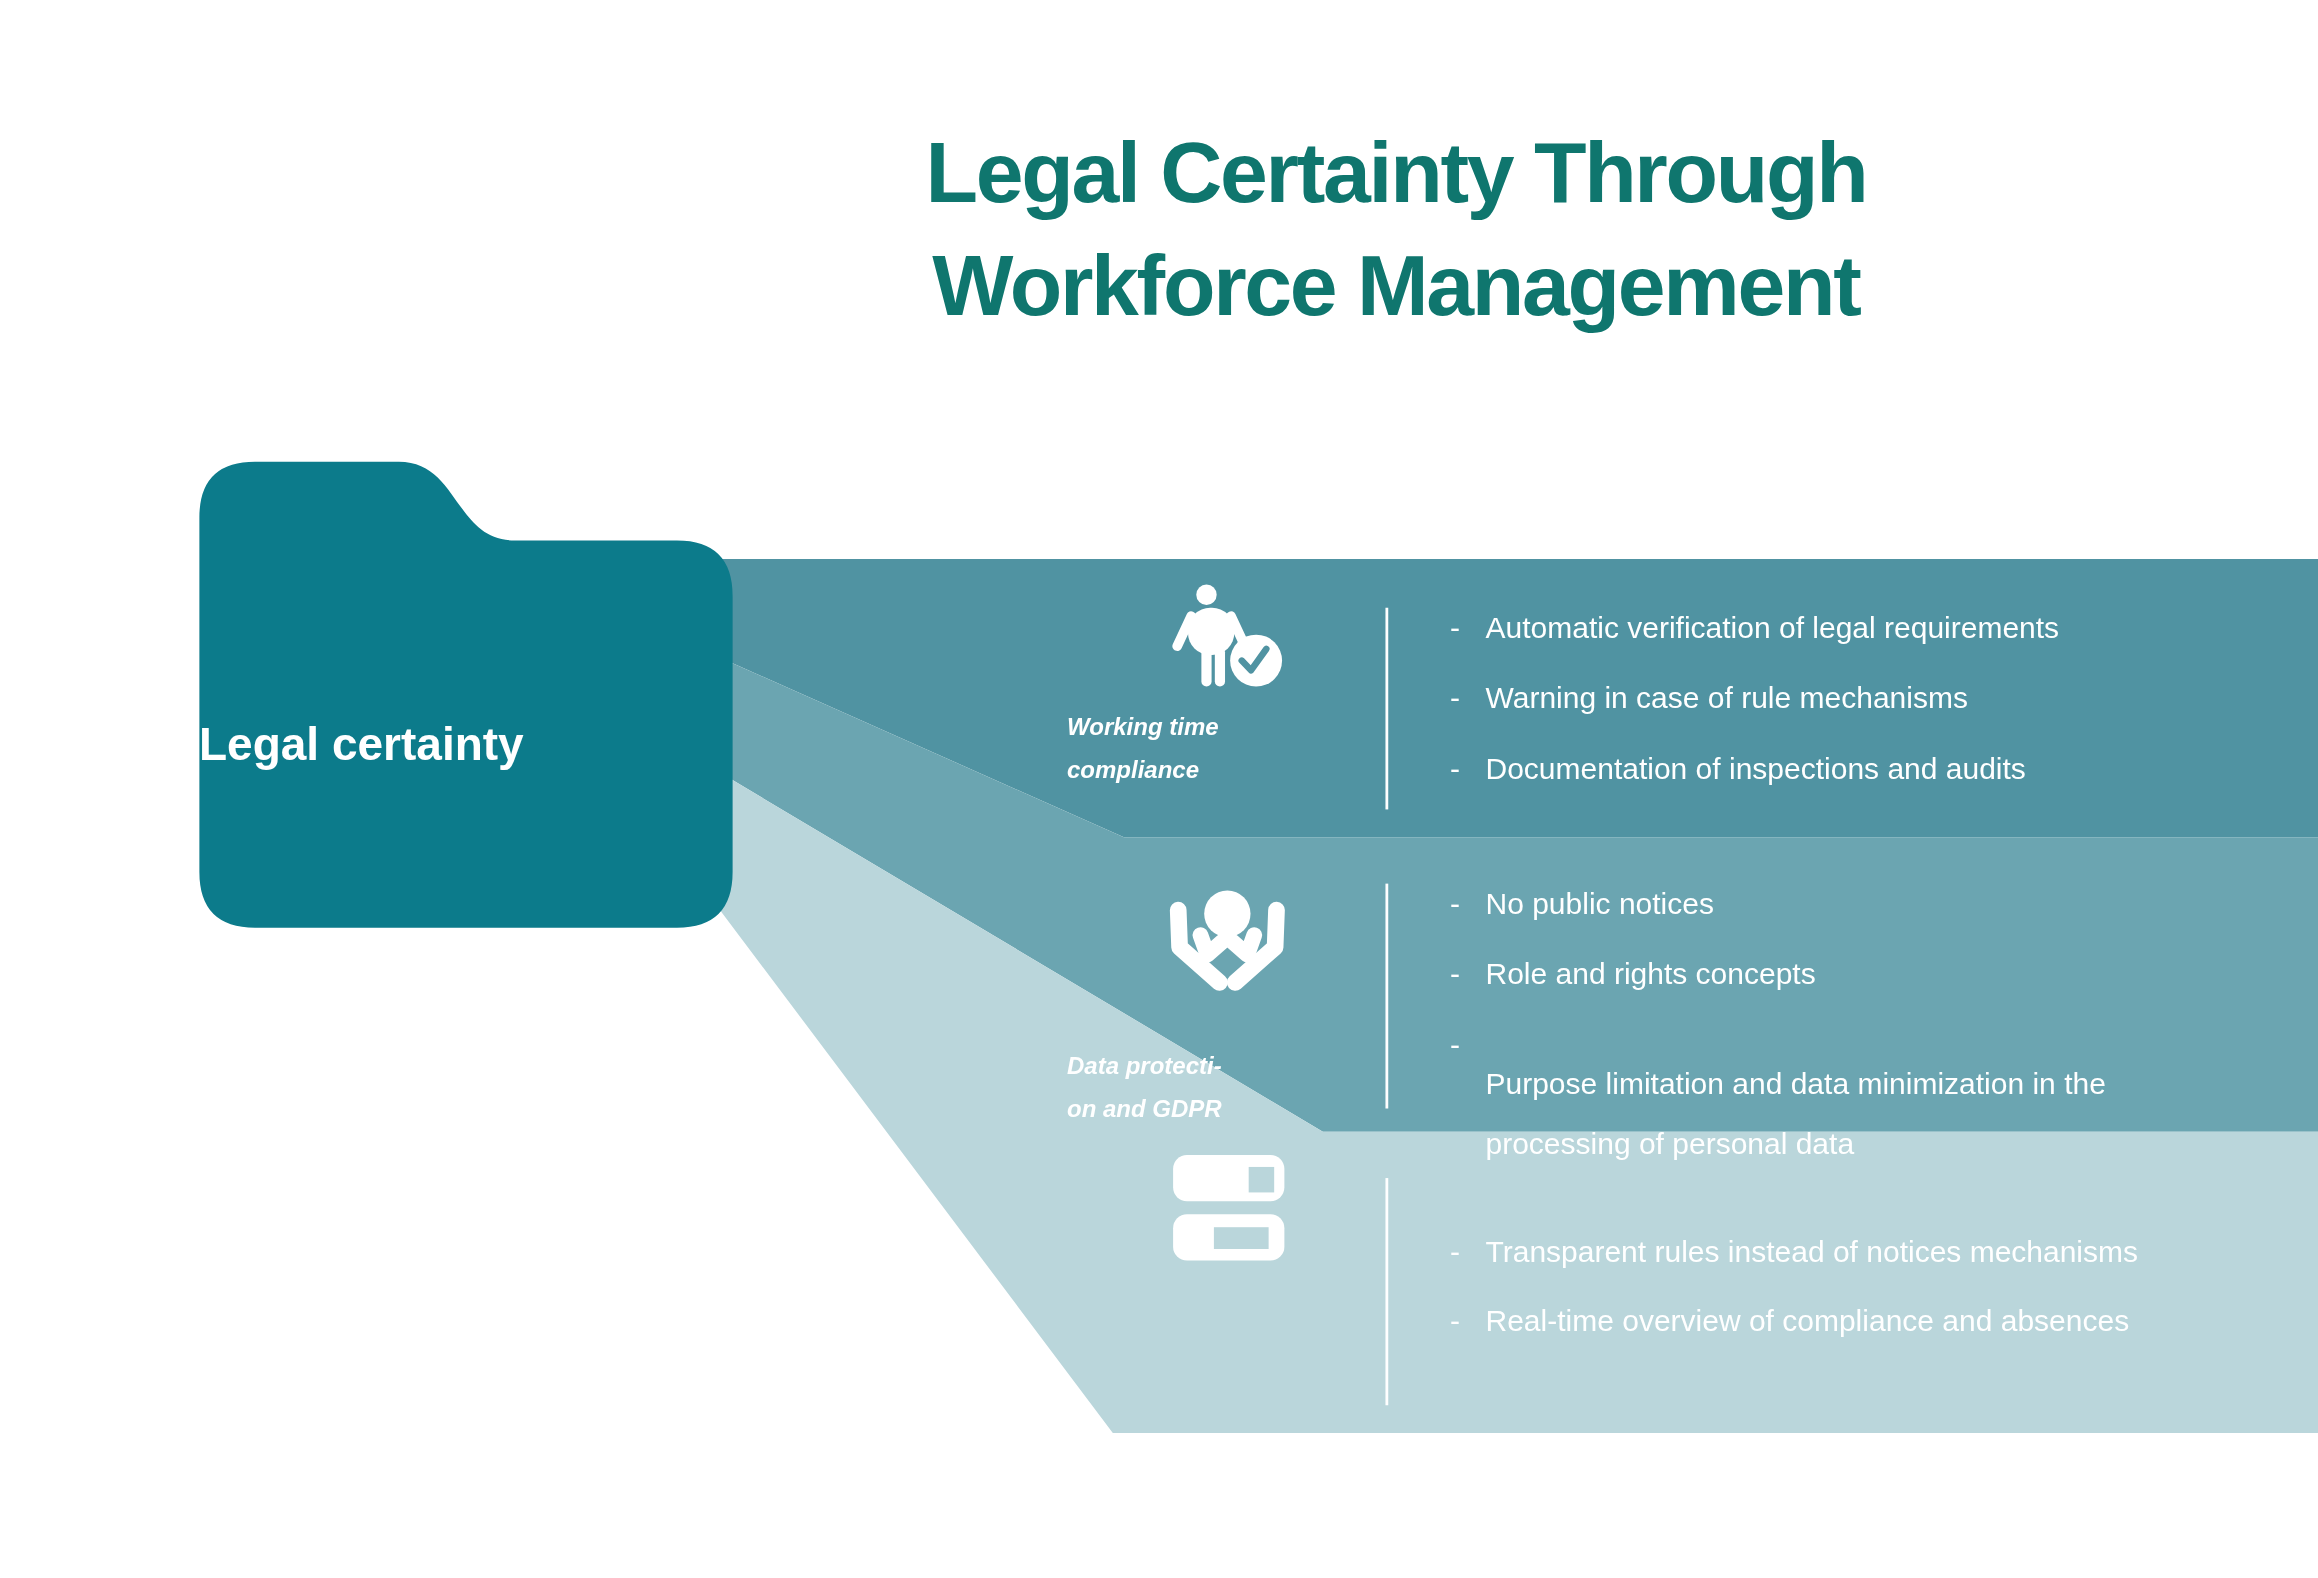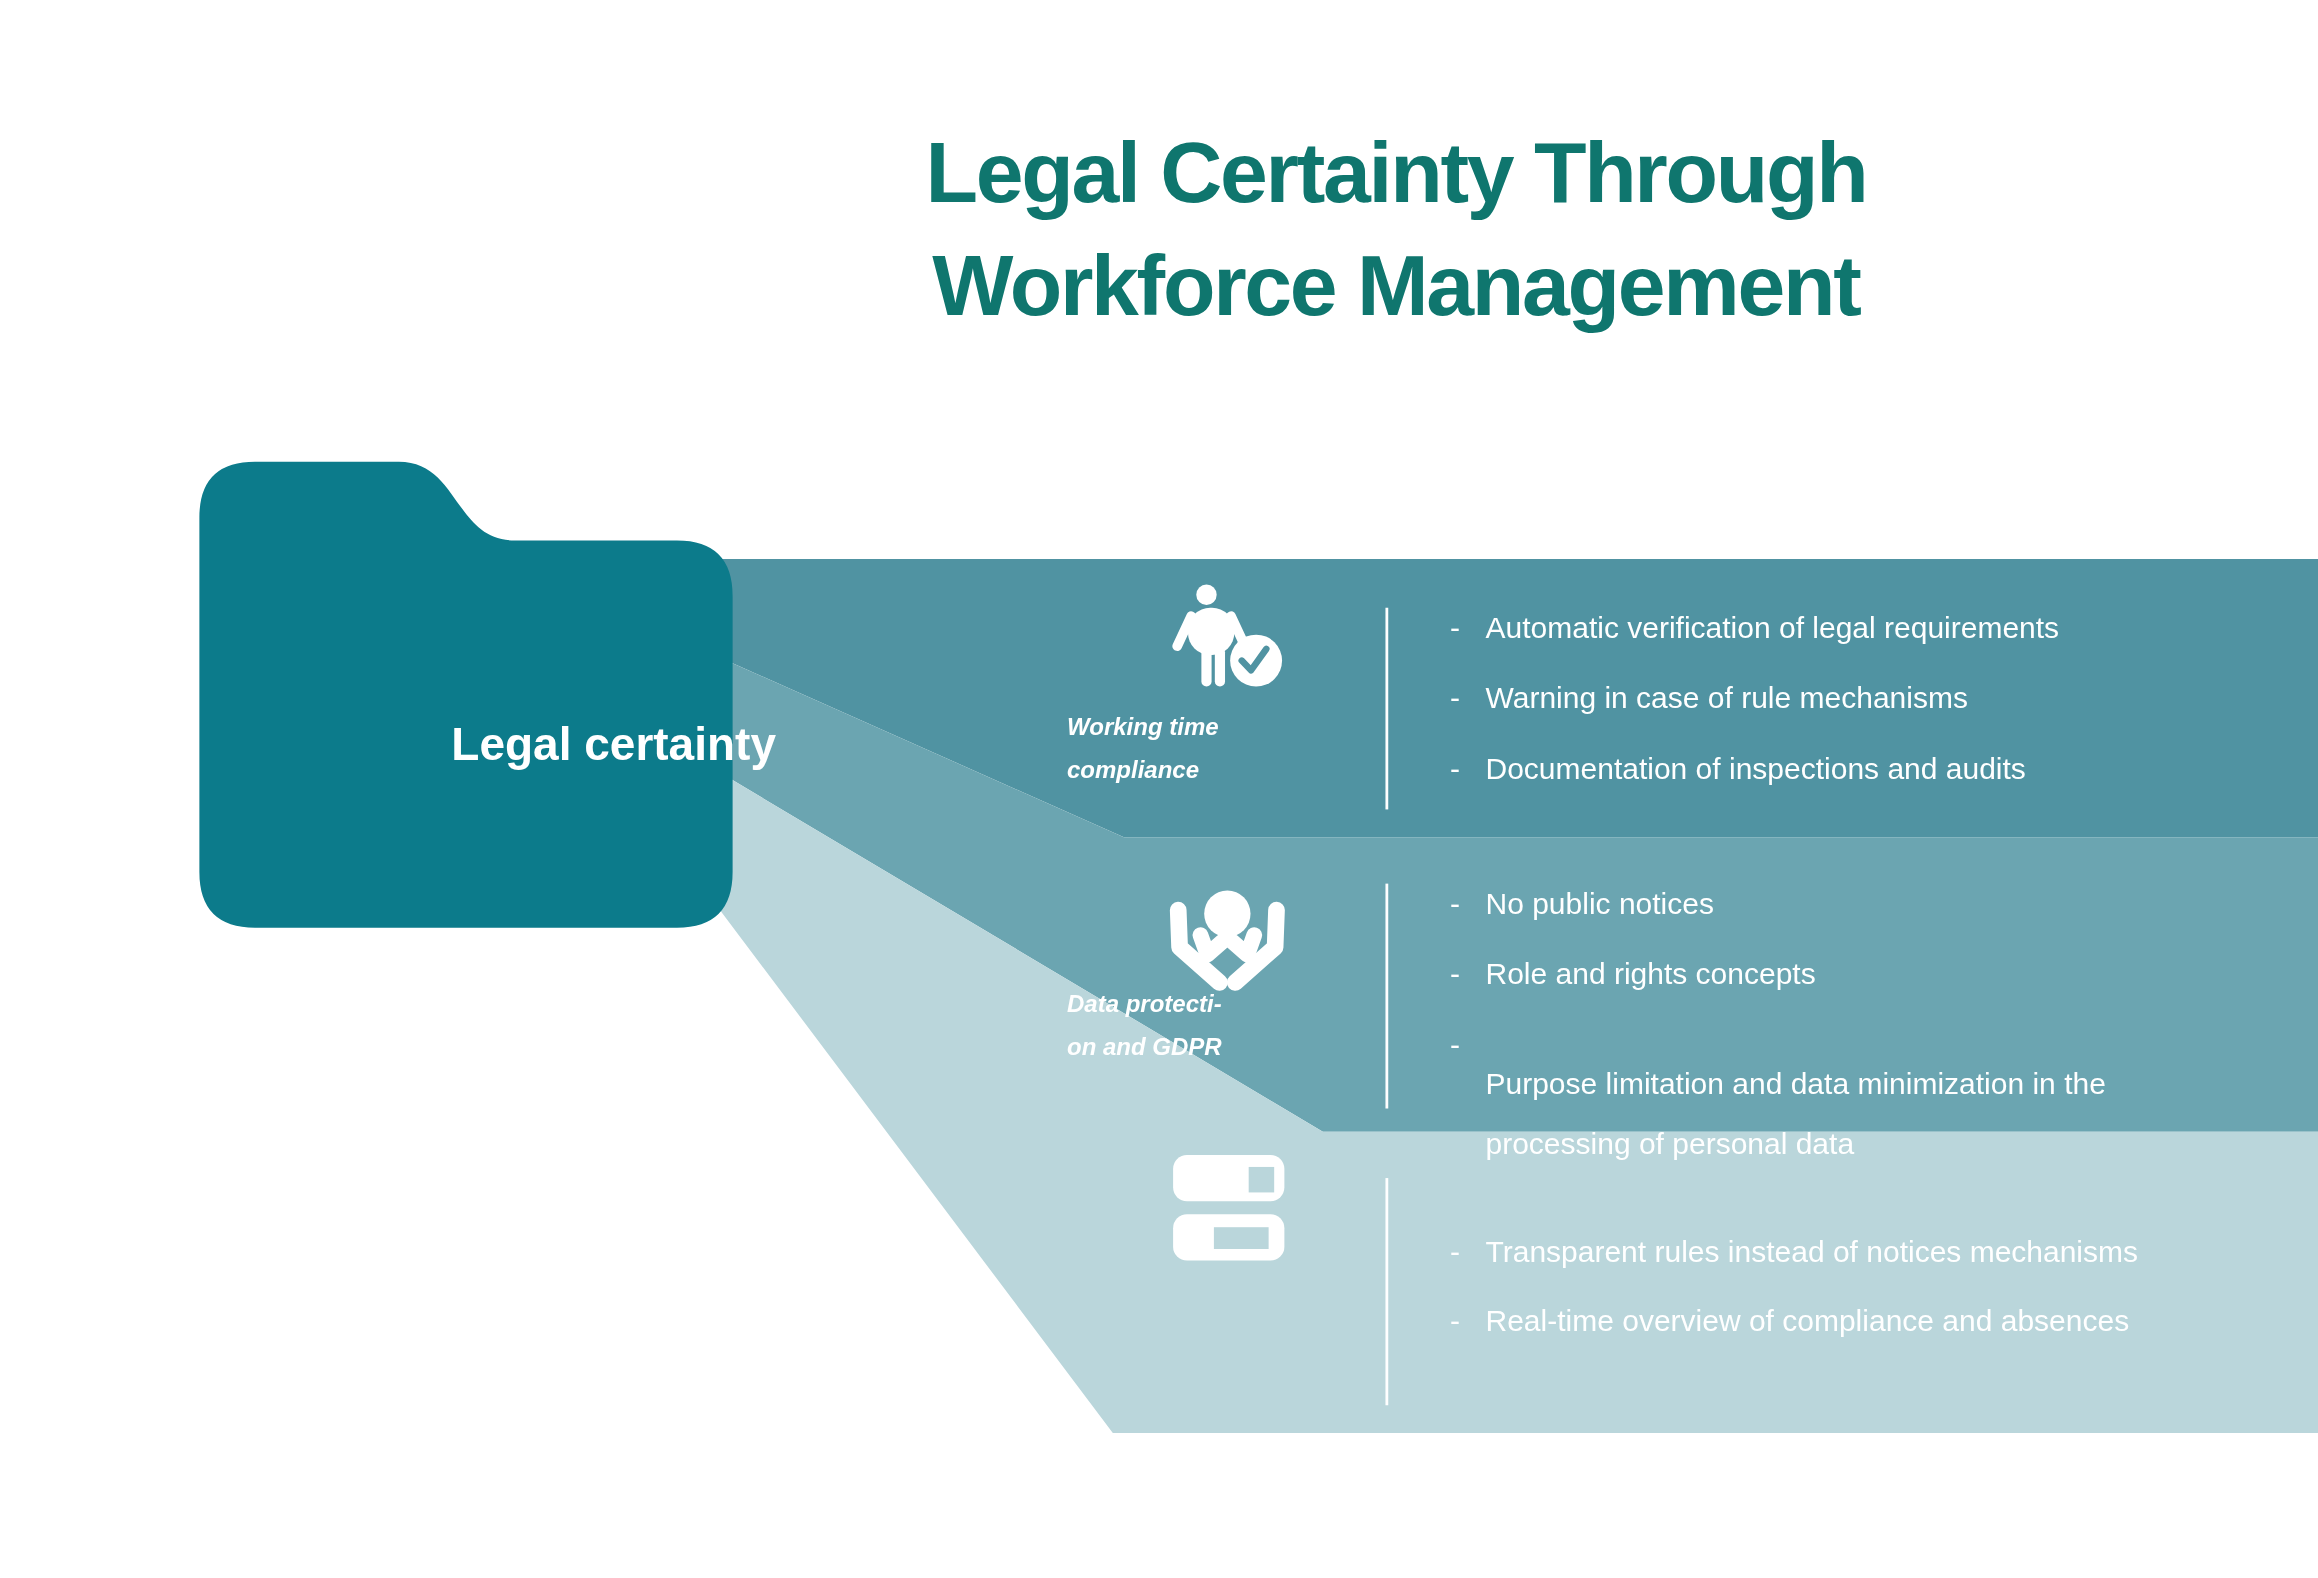--- a/index.html
+++ b/index.html
@@ -22,33 +22,33 @@
     line-height:113px;
     font-weight:700;
     letter-spacing:-2.3px;
     color:#0f766e;
     white-space:nowrap;
   }
 
   .folder-label{
     position:absolute;
     left:199px;top:717px;width:577px;
-    text-align:right;
+    text-align:left;
     font-size:46px;font-weight:700;
     color:#ffffff;
   }
 
   .row-header{
     position:absolute;
     left:1067px;width:325px;
     font-size:24px;line-height:43px;
     font-weight:700;color:#ffffff;font-style:italic;
   }
   .row-header.r1{top:705px;}
-  .row-header.r2{top:982px;}
+  .row-header.r2{top:1044px;}
   .row-header.r3{top:1275px;}
 
   .bullet{
     position:absolute;
     left:1450px;
     display:flex;
     align-items:flex-start;
     color:#ffffff;
     font-size:30px;line-height:37px;
     white-space:nowrap;

